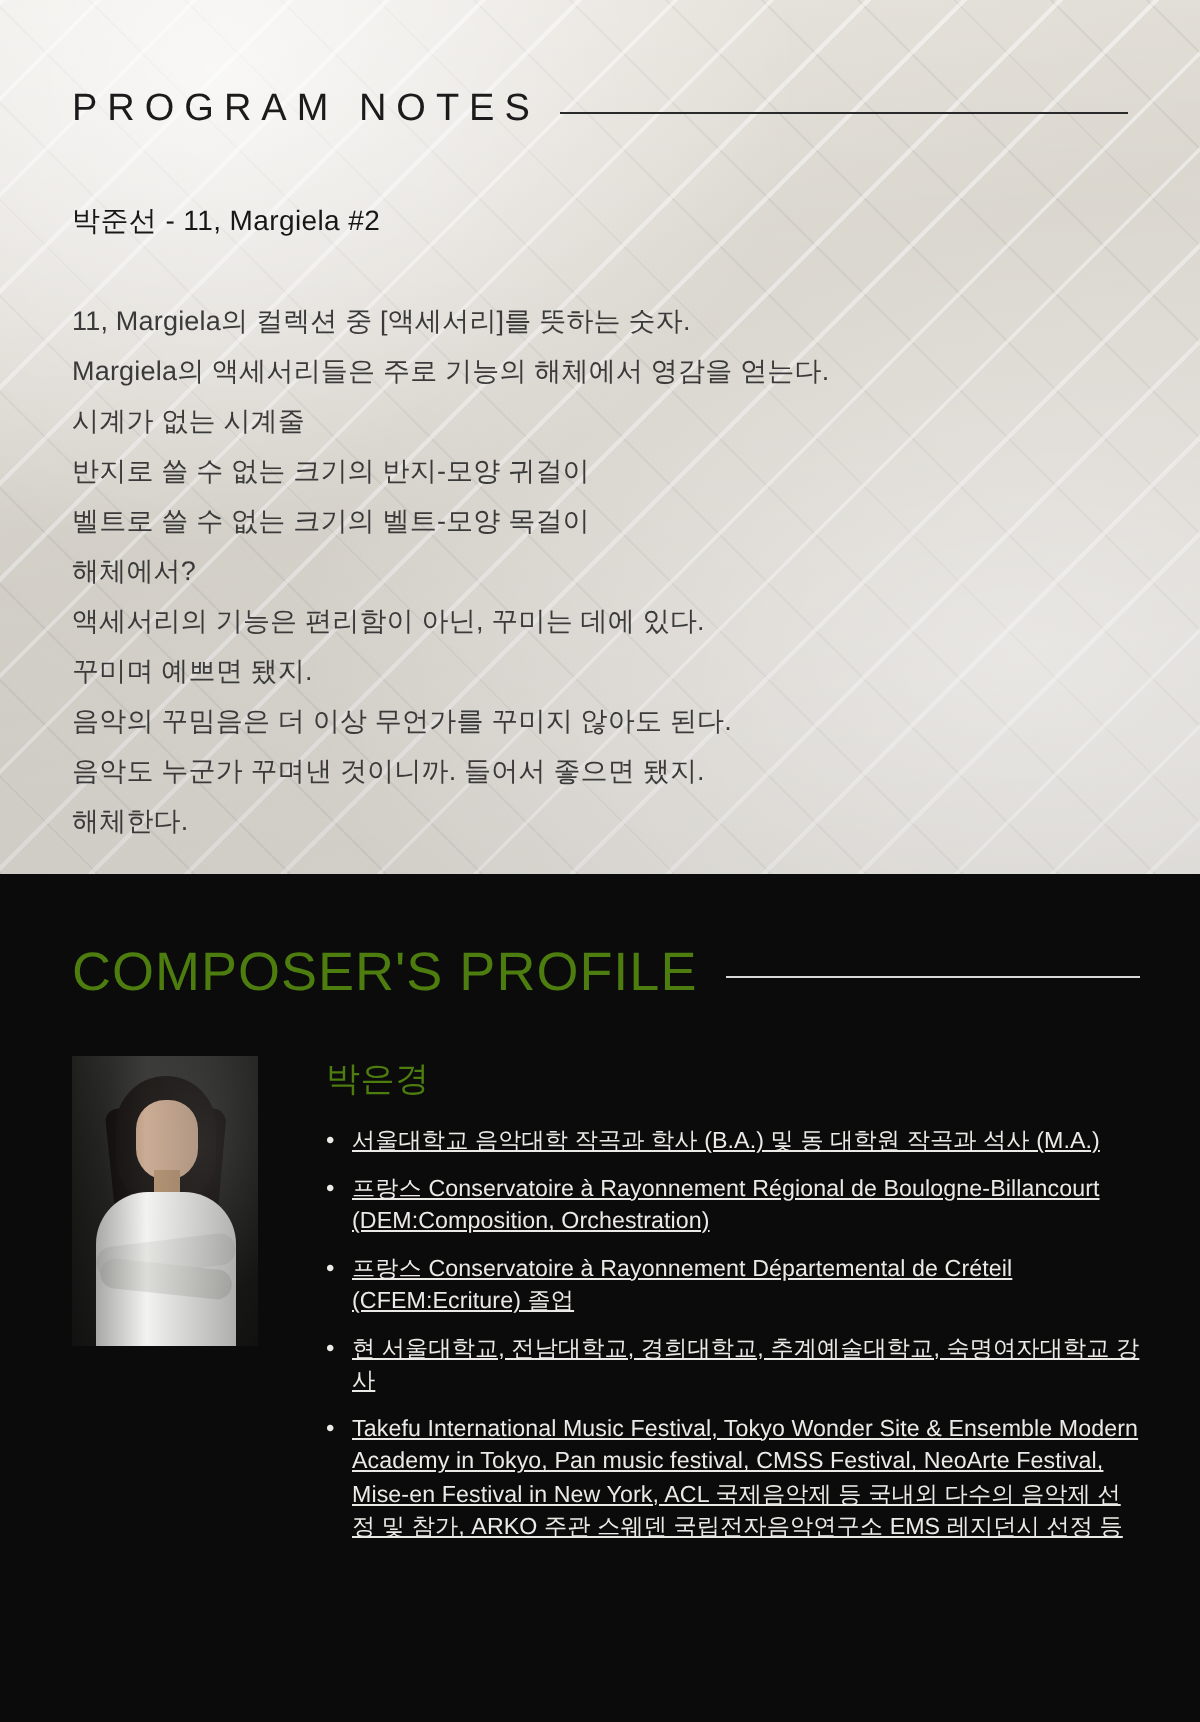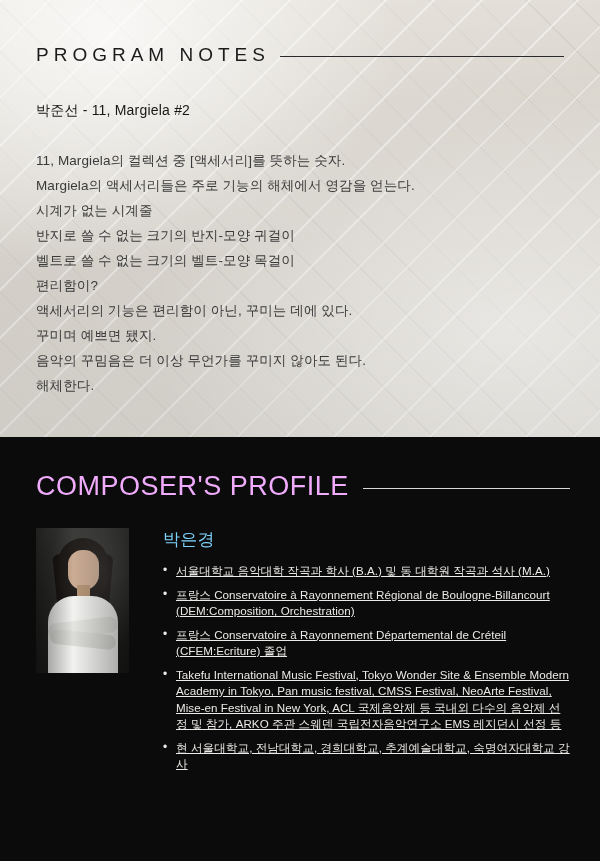--- a/index.html
+++ b/index.html
@@ -106,21 +106,21 @@
   .bottom-inner {
     position: relative;
     padding: 34px 30px 0 36px;
   }
   .cp-heading-row {
     display: flex;
     align-items: center;
   }
   .cp-heading {
     font-size: 27px;
-    color: #f0abfc;
+    color: #4d7c0f;
     letter-spacing: 0.5px;
     white-space: nowrap;
     font-weight: 400;
   }
   .cp-rule {
     flex: 1;
     height: 1px;
     background: #d8d8d8;
     margin-left: 14px;
     margin-top: 4px;
@@ -227,21 +227,21 @@
       radial-gradient(ellipse at 70% 30%, rgba(255,255,255,0.10) 0%, rgba(0,0,0,0) 55%),
       linear-gradient(to right, rgba(0,0,0,0.45), rgba(0,0,0,0) 40%, rgba(0,0,0,0.35));
   }
 
   .profile-text {
     flex: 1;
     padding-left: 34px;
   }
   .composer-name {
     font-size: 17px;
-    color: #7dd3fc;
+    color: #4d7c0f;
     margin-bottom: 12px;
     letter-spacing: 0.3px;
   }
   ul.bio-list {
     list-style: none;
     margin: 0;
     padding: 0;
   }
   ul.bio-list li {
     position: relative;
@@ -278,24 +278,25 @@
       </div>
 
       <div class="pn-title">박준선 - 11, Margiela #2</div>
 
       <div class="pn-body">
         <p>11, Margiela의 컬렉션 중 [액세서리]를 뜻하는 숫자.</p>
         <p>Margiela의 액세서리들은 주로 기능의 해체에서 영감을 얻는다.</p>
         <p>시계가 없는 시계줄</p>
         <p>반지로 쓸 수 없는 크기의 반지-모양 귀걸이</p>
         <p>벨트로 쓸 수 없는 크기의 벨트-모양 목걸이</p>
-        <p>편리함이?</p>
+        <p>해체에서?</p>
         <p>액세서리의 기능은 편리함이 아닌, 꾸미는 데에 있다.</p>
         <p>꾸미며 예쁘면 됐지.</p>
         <p>음악의 꾸밈음은 더 이상 무언가를 꾸미지 않아도 된다.</p>
+        <p>음악도 누군가 꾸며낸 것이니까. 들어서 좋으면 됐지.</p>
         <p>해체한다.</p>
       </div>
     </div>
   </section>
 
   <section class="bottom-section">
     <div class="bottom-inner">
       <div class="cp-heading-row">
         <div class="cp-heading">COMPOSER'S PROFILE</div>
         <div class="cp-rule"></div>
@@ -315,21 +316,21 @@
           <div class="ph-shadow"></div>
         </div>
 
         <div class="profile-text">
           <div class="composer-name">박은경</div>
 
           <ul class="bio-list">
             <li>서울대학교 음악대학 작곡과 학사 (B.A.) 및 동 대학원 작곡과 석사 (M.A.)</li>
             <li>프랑스 Conservatoire à Rayonnement Régional de Boulogne-Billancourt (DEM:Composition, Orchestration)</li>
             <li>프랑스 Conservatoire à Rayonnement Départemental de Créteil (CFEM:Ecriture) 졸업</li>
+            <li>현 서울대학교, 전남대학교, 경희대학교, 추계예술대학교, 숙명여자대학교 강사</li>
             <li>Takefu International Music Festival, Tokyo Wonder Site &amp; Ensemble Modern Academy in Tokyo, Pan music festival, CMSS Festival, NeoArte Festival, Mise-en Festival in New York, ACL 국제음악제 등 국내외 다수의 음악제 선정 및 참가, ARKO 주관 스웨덴 국립전자음악연구소 EMS 레지던시 선정 등</li>
-            <li>현 서울대학교, 전남대학교, 경희대학교, 추계예술대학교, 숙명여자대학교 강사</li>
           </ul>
         </div>
       </div>
     </div>
   </section>
 
 </div>
 
 </body></html>

